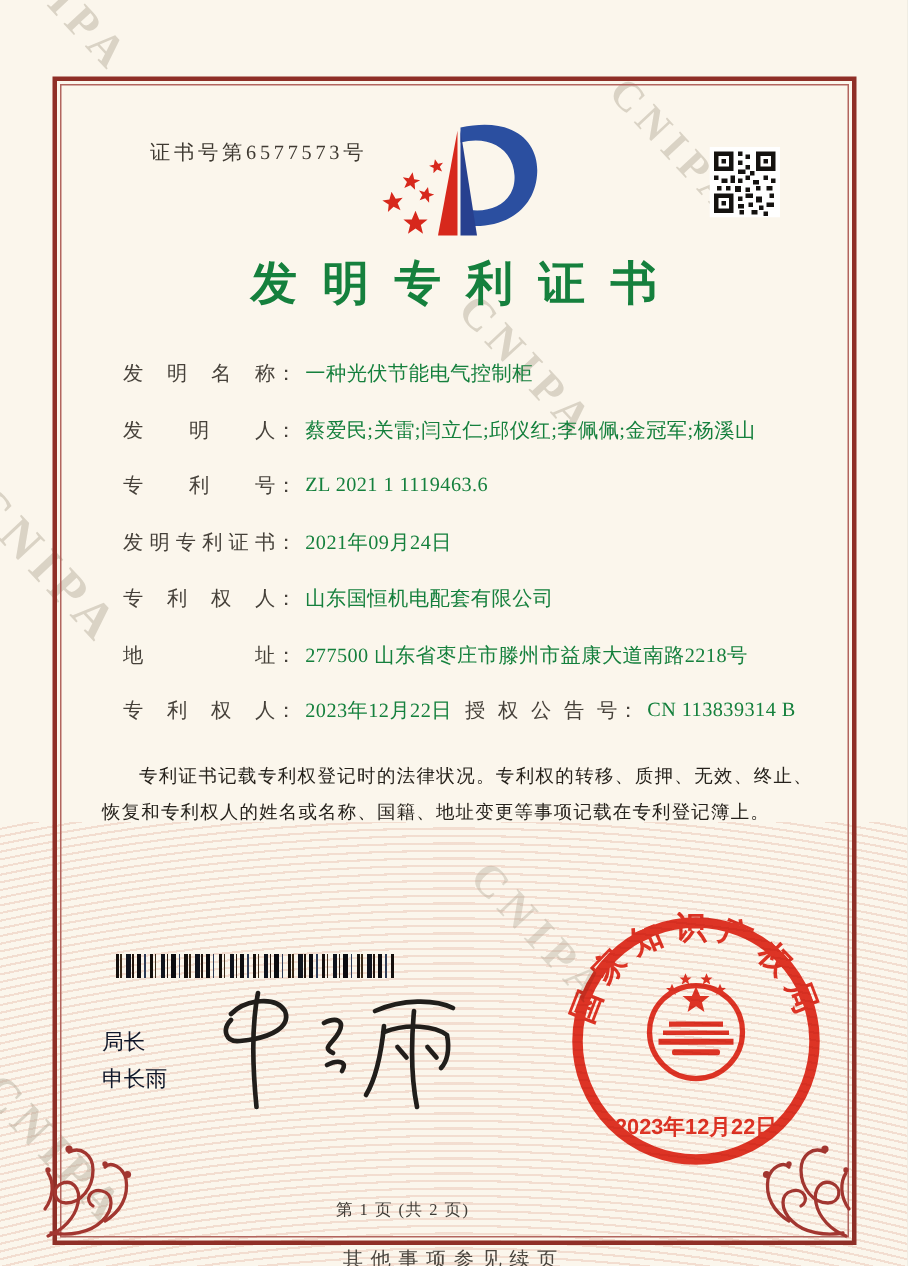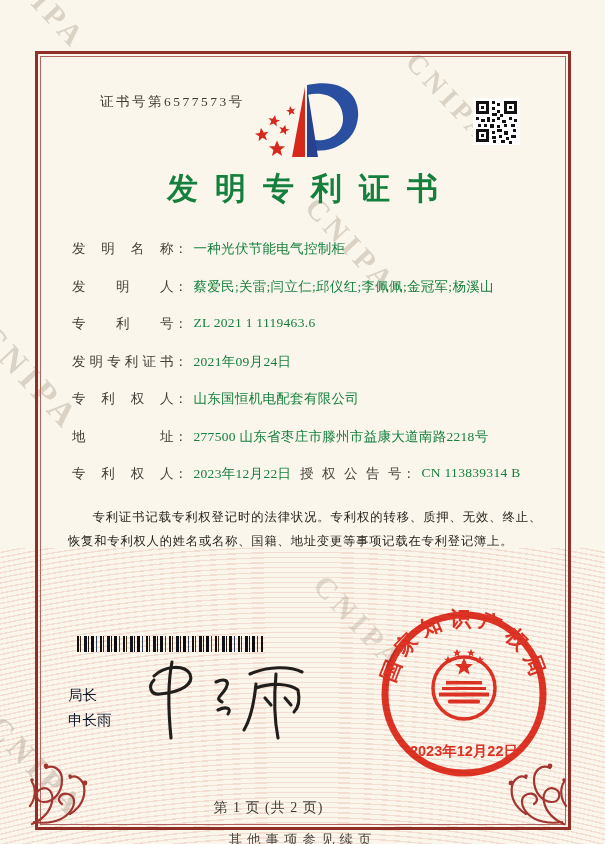--- a/index.html
+++ b/index.html
@@ -31,21 +31,21 @@
   .corner{position:absolute; z-index:4;}
   .content{position:absolute; z-index:3;}
   .certno{left:67px; top:93px; font-size:13.5px; letter-spacing:2.5px; color:#3f3a32;margin-left:33px;}
   .logo{left:250px; top:79px;}
   .qr{left:473px; top:98px;}
   .title{
     left:0; top:168px; width:605px; text-align:center;
     font-size:31px; font-weight:700; letter-spacing:17px; text-indent:17px; color:#15803d;
   }
   .fields{left:72px; top:240px; width:470px; font-size:13.5px;}
-  .frow{height:37.5px; display:flex; align-items:flex-start;}
+  .frow{height:37.5px; display:flex; align-items:flex-start;margin-left:10px;}
   .flabel{
     display:inline-block; width:102px; color:#46413a;
     text-align:justify; text-align-last:justify; letter-spacing:.5px; flex:none;
   }
   .fcolon{color:#46413a; margin-right:6px; flex:none;}
   .fvalue{color:#15803d; letter-spacing:.3px; white-space:nowrap;}
   .pair2{position:absolute; left:228px; top:0; display:flex;}
   .lastrow{position:relative;}
   .paras{left:68px; top:506px; width:474px; font-size:12.3px; line-height:1.92;
     letter-spacing:.8px; text-align:justify; color:#26221c;}
@@ -57,21 +57,21 @@
       #3a2a18 3px 4px, rgba(0,0,0,0) 4px 7px,
       #10131c 7px 10px, rgba(0,0,0,0) 10px 11px,
       #23160e 11px 12px, rgba(0,0,0,0) 12px 14px,
       #0c0c10 14px 17px, rgba(0,0,0,0) 17px 19px,
       #2c3a55 19px 20px, rgba(0,0,0,0) 20px 23px);
   }
   .director{left:68px; top:683px; font-family:"Liberation Sans","DejaVu Sans",sans-serif;
     font-weight:400; font-size:14.5px; color:#0f172a; line-height:1.75;}
   .sig{left:138px; top:648px;}
   .seal{left:378px; top:608px; z-index:6; mix-blend-mode:multiply; opacity:.95;}
-  .footer-page{left:0; top:799px; width:537px; text-align:center; font-size:14px;
+  .footer-page{left:0; top:799px; width:537px; text-align:center; font-size:11px;
     letter-spacing:1px; color:#403c36;}
   .footer-note{left:0; top:831px; width:605px; text-align:center; font-size:13.5px;
     letter-spacing:5px; color:#4a453e; z-index:3;}
 </style>
 </head>
 <body>
 
 <div class="page">
 
   <div class="waves"></div>

